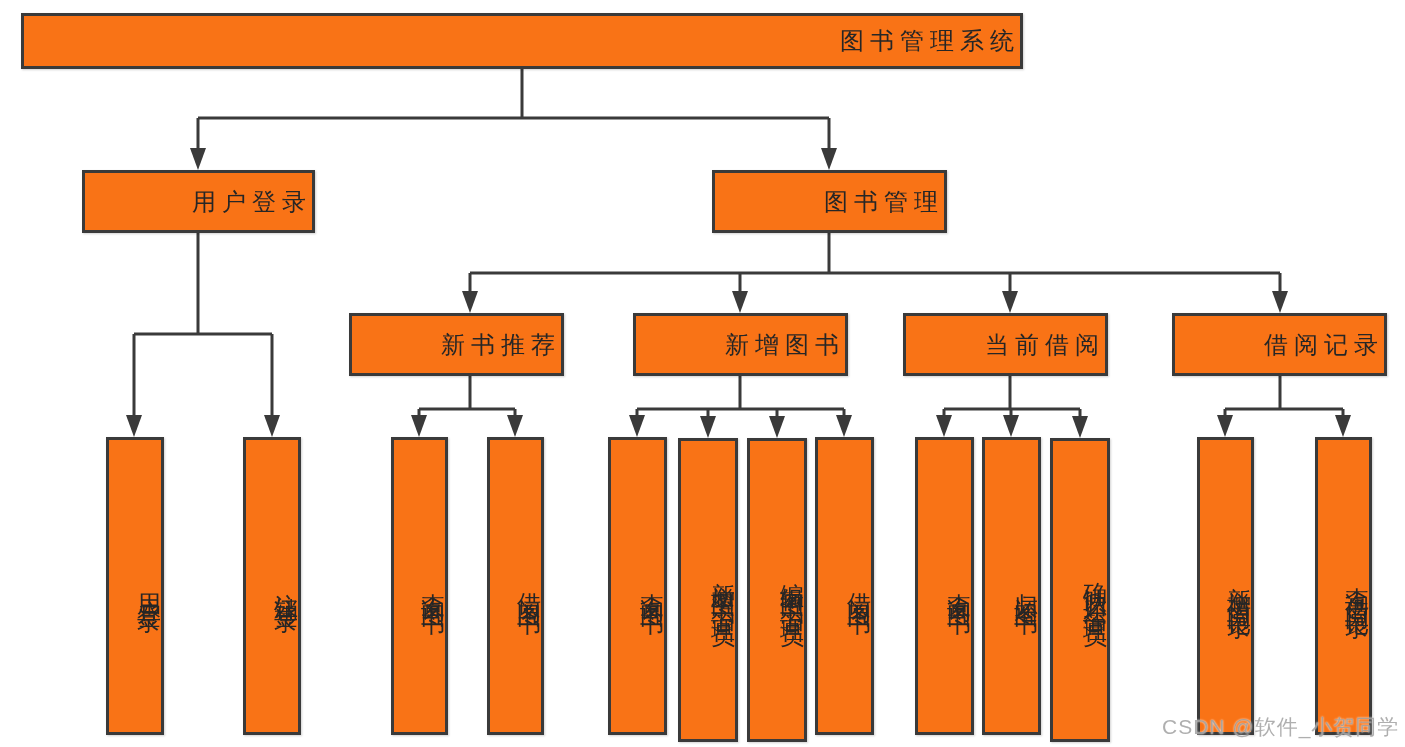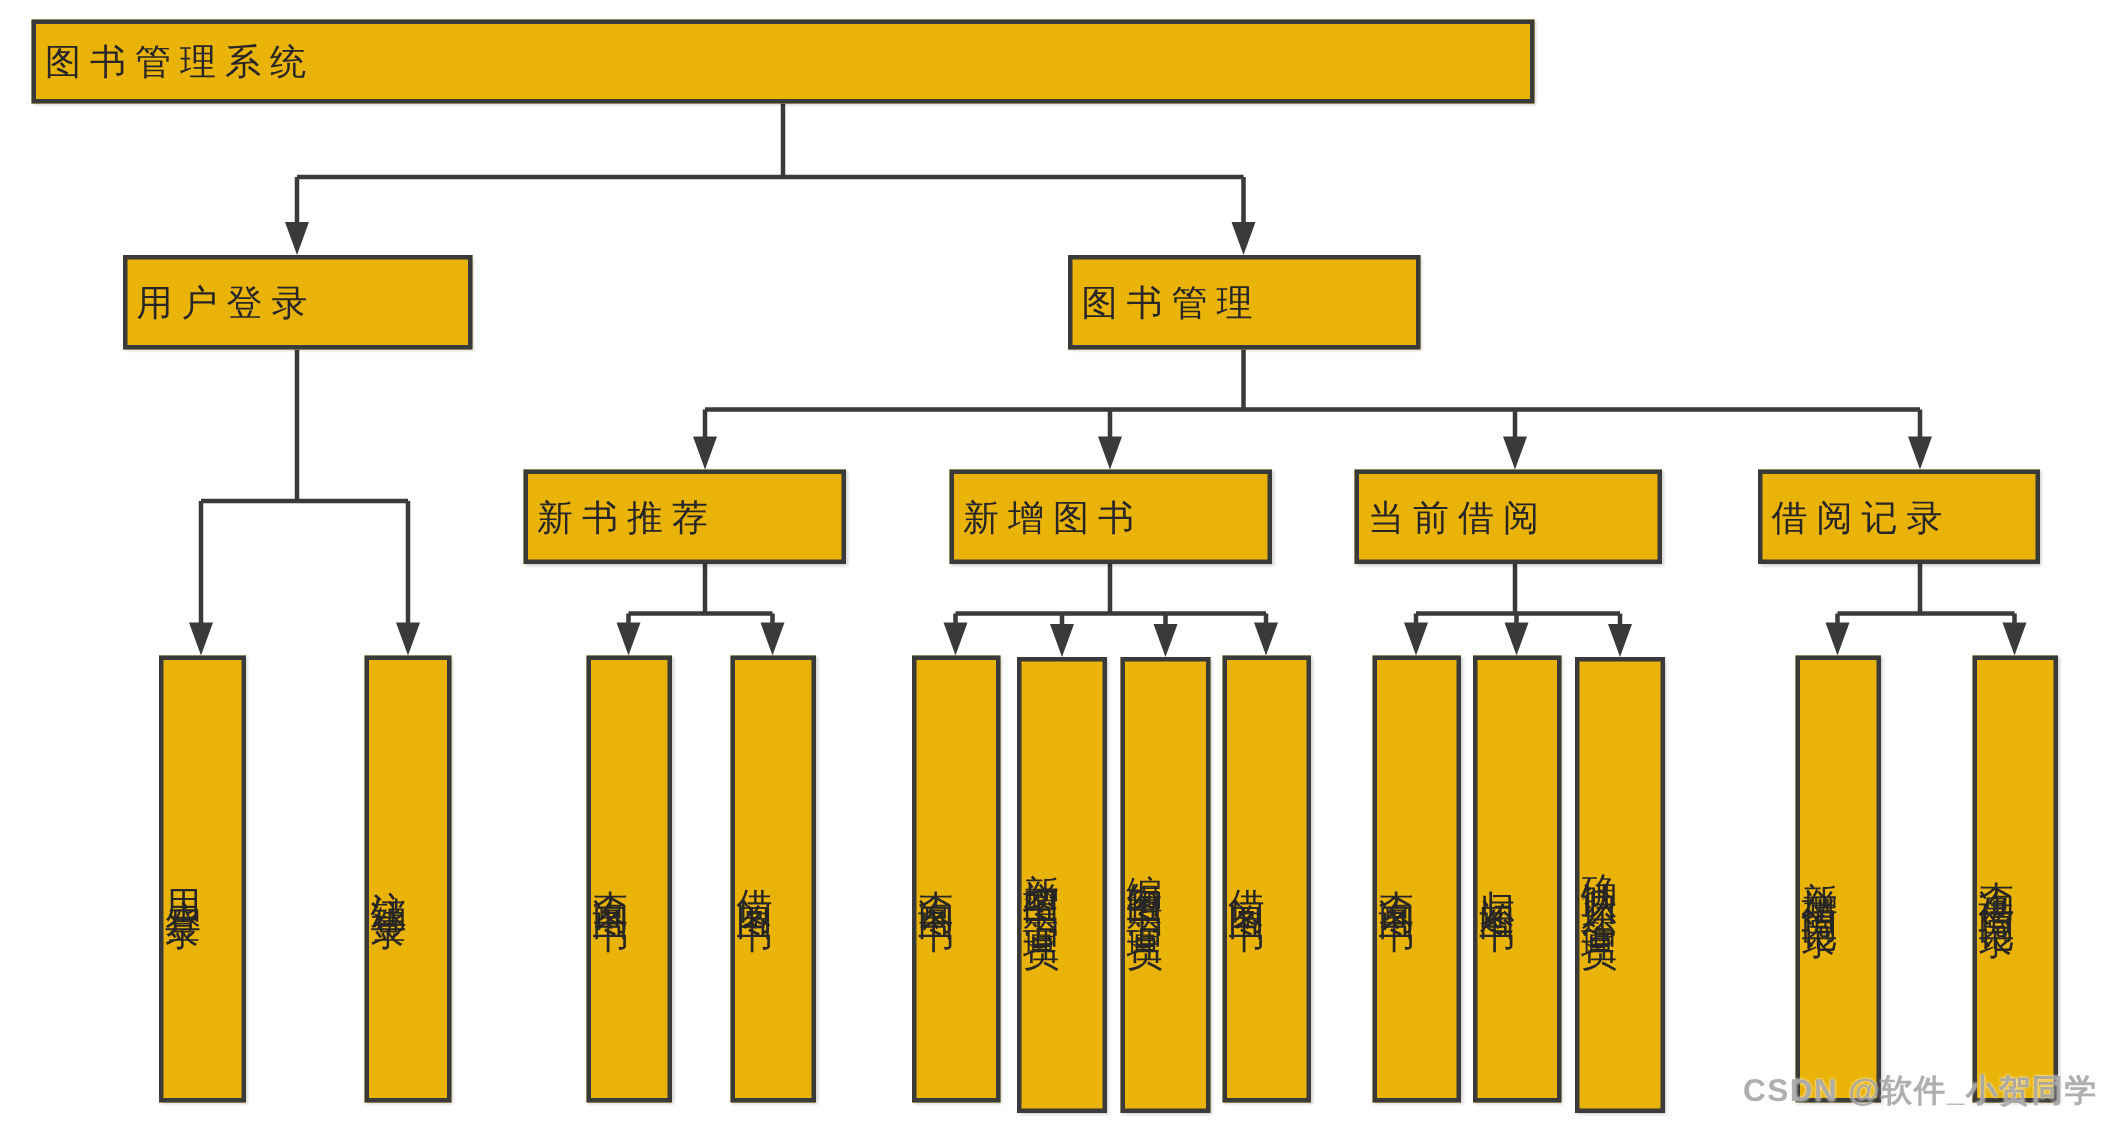--- a/index.html
+++ b/index.html
@@ -7,26 +7,26 @@
     position:relative;
     width:1405px;height:747px;
     background:#ffffff;
     font-family:"Liberation Sans", sans-serif;
     overflow:hidden;
   }
   #connectors{position:absolute;left:0;top:0;}
   .box{
     position:absolute;
     box-sizing:border-box;
-    background:#eab308;
+    background:#f97316;
     border:3px solid #3a3a3a;
     box-shadow:1px 1px 2px rgba(0,0,0,0.18);
     display:flex;
     align-items:center;
-    justify-content:flex-start;
+    justify-content:flex-end;
     color:#262626;
   }
   .box.h span{
     font-size:24px;
     letter-spacing:6px;
     padding-left:6px; 
     white-space:nowrap;
   }
   .box.v span{
     writing-mode:vertical-rl;
@@ -38,21 +38,20 @@
   }
   .watermark{
     position:absolute;
     left:1162px;top:713px;
     width:243px;
     font-size:21px;
     color:rgba(148,148,148,0.75);
     text-shadow:0 0 2px #ffffff;
     letter-spacing:1px;
     white-space:nowrap;
-    font-weight:bold;
   }
 </style>
 </head>
 <body>
 
 <div id="canvas">
 
   <svg id="connectors" width="1405" height="747" viewBox="0 0 1405 747">
     <g stroke="#3a3a3a" stroke-width="3" fill="none">
       <path d="M522,69 V118 M198,118 H829 M198,118 V152 M829,118 V152"></path>
@@ -99,21 +98,21 @@
 
   <div class="box h" style="left:349px;top:313px;width:215px;height:63px">
     <span>新书推荐</span>
   </div>
   <div class="box h" style="left:633px;top:313px;width:215px;height:63px">
     <span>新增图书</span>
   </div>
   <div class="box h" style="left:903px;top:313px;width:205px;height:63px">
     <span>当前借阅</span>
   </div>
-  <div class="box h" style="left:1172px;top:313px;width:188px;height:63px">
+  <div class="box h" style="left:1172px;top:313px;width:215px;height:63px">
     <span>借阅记录</span>
   </div>
 
   <div class="box v" style="left:106px;top:437px;width:58px;height:298px">
     <span>用户登录</span>
   </div>
   <div class="box v" style="left:243px;top:437px;width:58px;height:298px">
     <span>注销登录</span>
   </div>
 

